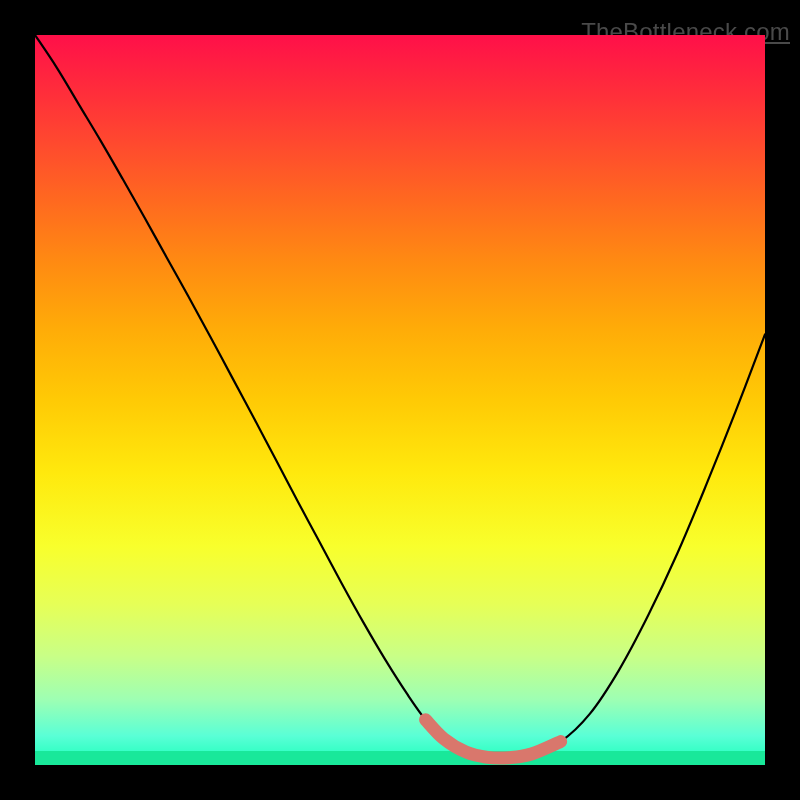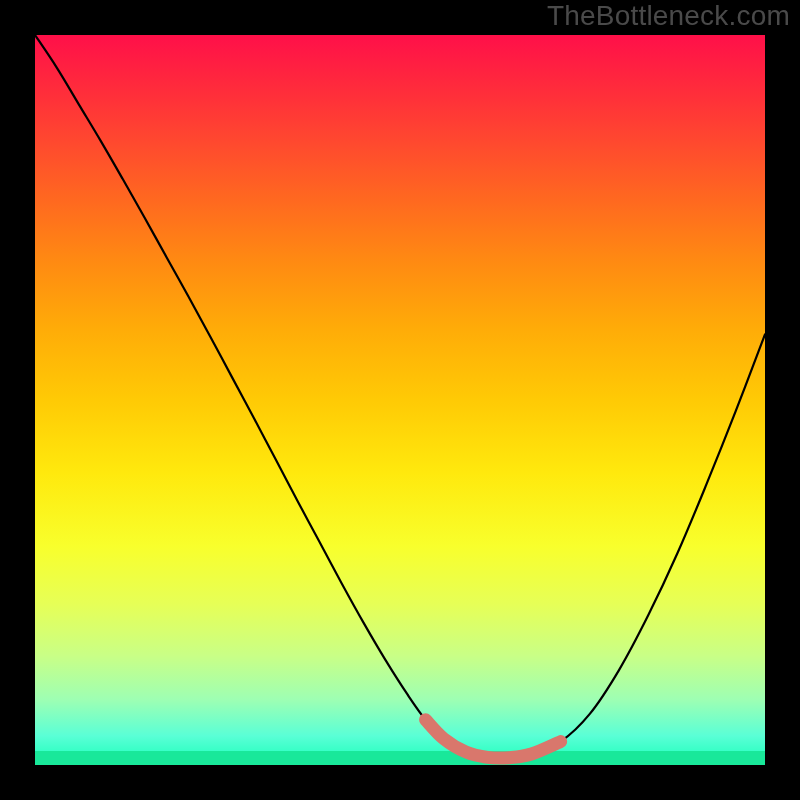--- a/index.html
+++ b/index.html
@@ -49,27 +49,28 @@
   .green-strip {
     position: absolute;
     left: 0;
     right: 0;
     bottom: 0;
     height: 14px;
     background: #19e89a;
   }
   .watermark {
     position: absolute;
-    top: 0;
+    top: 18px;
     right: 10px;
     color: #4a4a4a;
-    font-size: 28px;
+    font-size: 24px;
     font-weight: 500;
     letter-spacing: 0.2px;
     white-space: nowrap;
+    text-decoration: underline;
   }
   svg.curve {
     position: absolute;
     inset: 0;
     width: 100%;
     height: 100%;
     display: block;
   }
 </style>
 </head>

